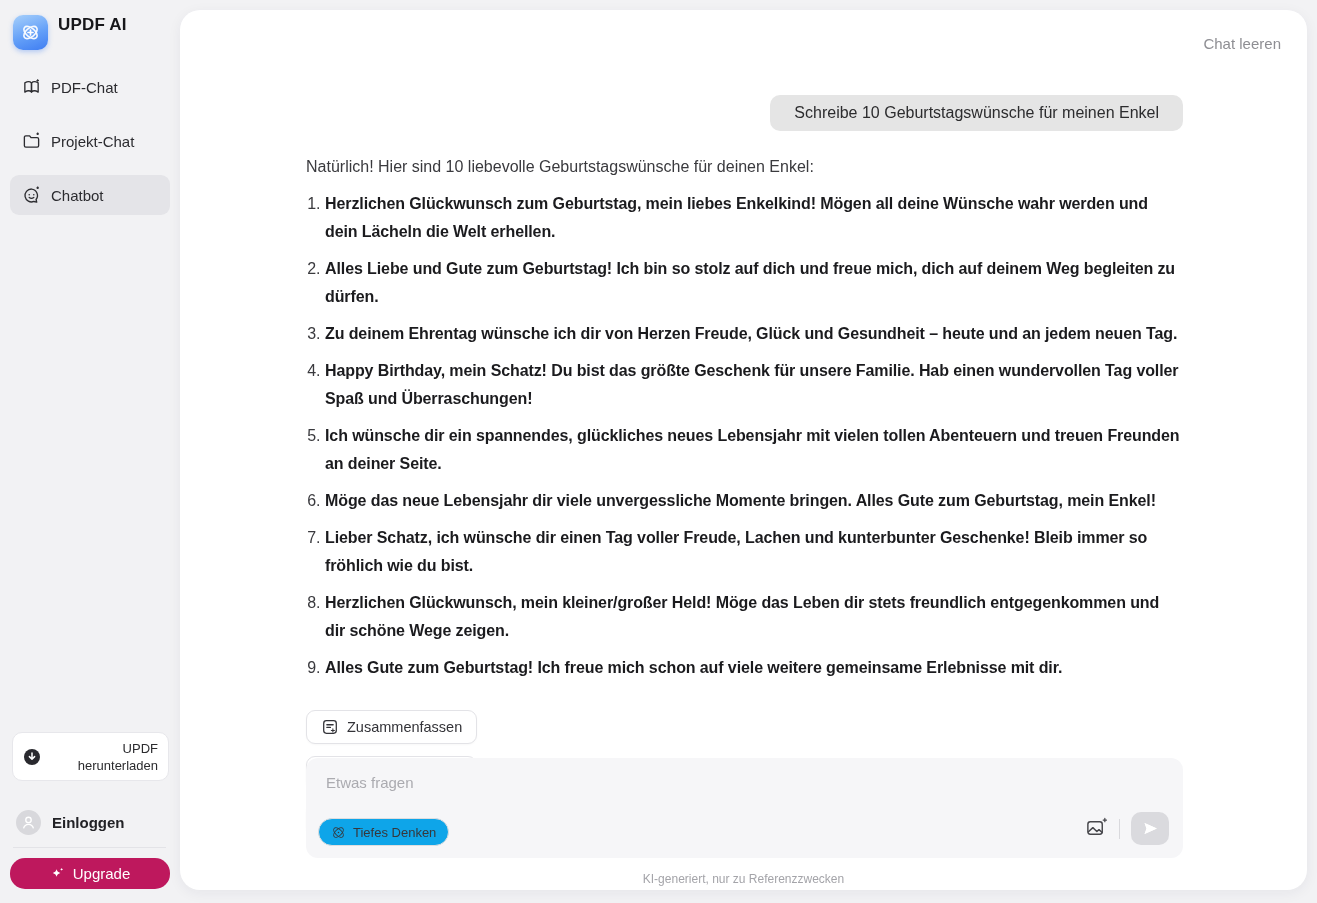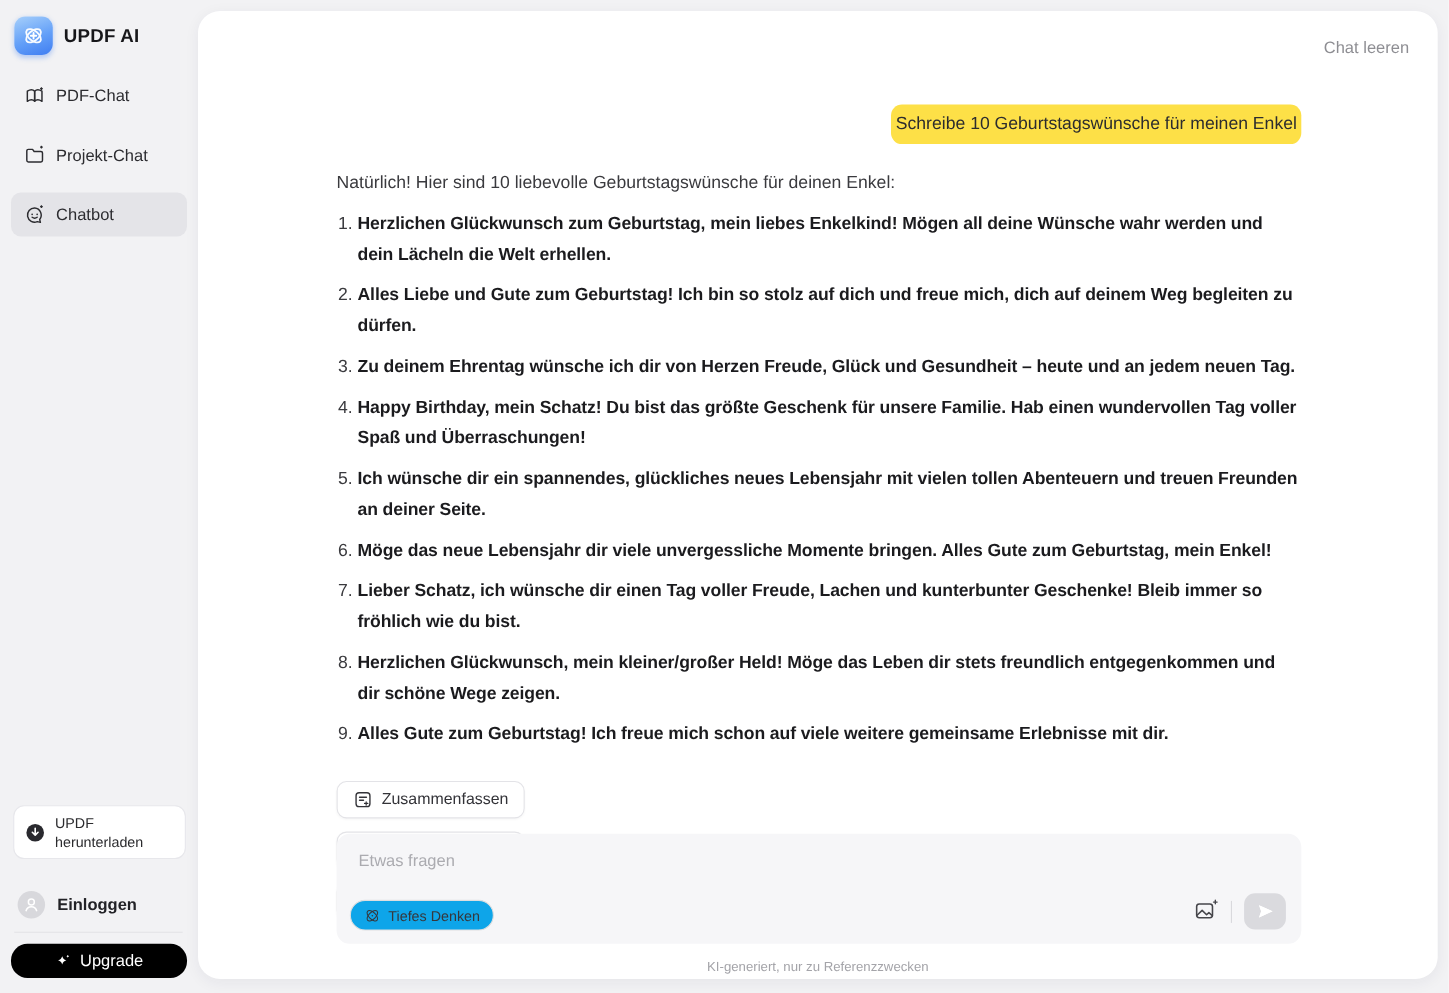--- a/index.html
+++ b/index.html
@@ -5,40 +5,40 @@
   * { margin:0; padding:0; box-sizing:border-box; }
   html,body { width:1317px; height:903px; overflow:hidden; }
   body {
     background:#f2f2f4;
     font-family:"Liberation Sans", sans-serif;
     position:relative;
     color:#2b2b2e;
   }
   
   .sidebar { position:absolute; left:0; top:0; width:180px; height:903px; }
-  .brand-row { position:absolute; left:13px; top:15px; display:flex; align-items:center; gap:10px; }
+  .brand-row { position:absolute; left:13px; top:15px; display:flex; gap:10px; }
   .logo-box { width:35px; height:35px; border-radius:10px; background:linear-gradient(160deg,#a7d0fb 0%,#64a0f8 55%,#3f7df2 100%); display:flex; align-items:center; justify-content:center; box-shadow:0 2px 5px rgba(63,125,242,.35); }
   .brand-name { font-size:17px; font-weight:700; color:#17171a; letter-spacing:.2px; }
   .nav-item { position:absolute; left:10px; width:160px; height:40px; border-radius:9px; display:flex; align-items:center; gap:10px; padding-left:12px; cursor:pointer; font-size:15px; color:#2c2c30; }
   .nav-item.active { background:#e4e4e8; font-weight:500; }
   .nav-icon { width:19px; height:19px; flex:0 0 auto; display:flex; }
-  .download-box { position:absolute; left:12px; top:732px; width:157px; height:49px; background:#fff; border:1px solid #e7e7eb; border-radius:10px; display:flex; align-items:center; gap:9px; padding:0 10px; cursor:pointer; }
+  .download-box { position:absolute; left:12px; top:732px; width:157px; height:49px; background:#fff; border:1px solid #e7e7eb; border-radius:10px; display:flex; align-items:center; gap:9px; padding:0 10px; cursor:pointer;text-align:right; }
   .download-label { font-size:13px; line-height:17px; color:#2b2b2e; }
   .login-row { position:absolute; left:16px; top:810px; display:flex; align-items:center; gap:11px; cursor:pointer; }
   .avatar { width:25px; height:25px; border-radius:50%; background:#d8d8dc; display:flex; align-items:center; justify-content:center; }
   .login-label { font-size:15px; font-weight:600; color:#222226; }
   .side-divider { position:absolute; left:13px; top:847px; width:153px; height:1px; background:#e3e3e7; }
-  .upgrade-btn { position:absolute; left:10px; top:858px; width:160px; height:31px; border-radius:15px; background:#000000; color:#fff; display:flex; align-items:center; justify-content:center; gap:8px; font-size:15px; cursor:pointer; border:none; }
+  .upgrade-btn { position:absolute; left:10px; top:858px; width:160px; height:31px; border-radius:15px; background:#be185d; color:#fff; display:flex; align-items:center; justify-content:center; gap:8px; font-size:15px; cursor:pointer; border:none; }
   
   .main-card { position:absolute; left:180px; top:10px; width:1127px; height:880px; background:#fff; border-radius:20px; box-shadow:0 3px 14px rgba(40,40,60,.06); }
   .clear-chat { position:absolute; top:25px; right:26px; font-size:15px; color:#8e8e93; cursor:pointer; }
   .chat-col { position:absolute; left:126px; top:0; width:877px; height:100%; }
   .messages { position:absolute; left:0; top:85px; width:100%; }
   .user-row { display:flex; justify-content:flex-end; }
-  .user-bubble { background:#fde047; border-radius:10px; padding:9px 4px; font-size:16px; color:#2c2c2e; max-width:680px; }
+  .user-bubble { background:#e5e5e5; border-radius:10px; padding:9px 24px; font-size:16px; color:#2c2c2e; max-width:680px; }
   .ai-intro { margin-top:24px; font-size:16px; color:#3a3a3e; line-height:24px; }
   ol.wishes { margin-top:11px; padding-left:19px; }
   ol.wishes li { font-size:16px; line-height:28px; margin-bottom:9px; color:#3a3a3e; }
   ol.wishes li::marker { font-weight:400; color:#3a3a3e; }
   ol.wishes li span { font-weight:700; color:#1b1b1e; letter-spacing:-.1px; }
   
   .actions { position:absolute; left:0; top:700px; display:flex; gap:12px;flex-direction:column; }
   .action-btn { height:34px; background:#fff; border:1px solid #e3e3e7; border-radius:9px; display:flex; align-items:center; gap:8px; padding:0 14px; font-size:14.5px; color:#333338; cursor:pointer; box-shadow:0 1px 2px rgba(0,0,0,.03); }
   
   .composer { position:absolute; left:0; top:748px; width:877px; height:100px; background:#f6f6f8; border-radius:12px; }

